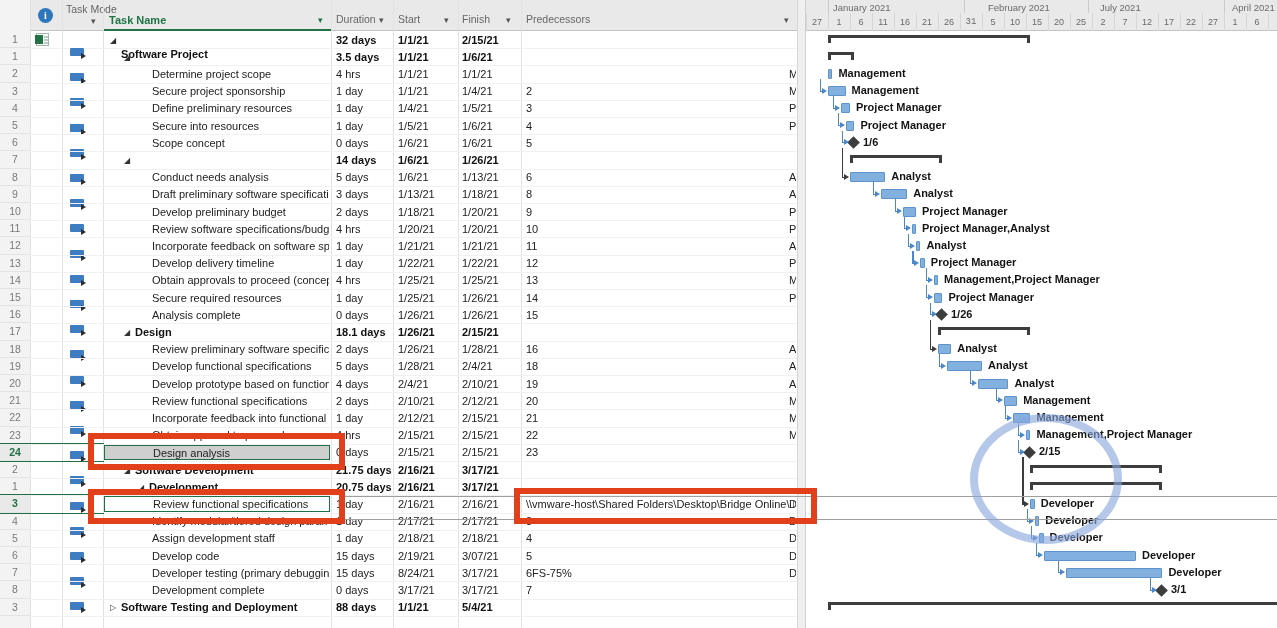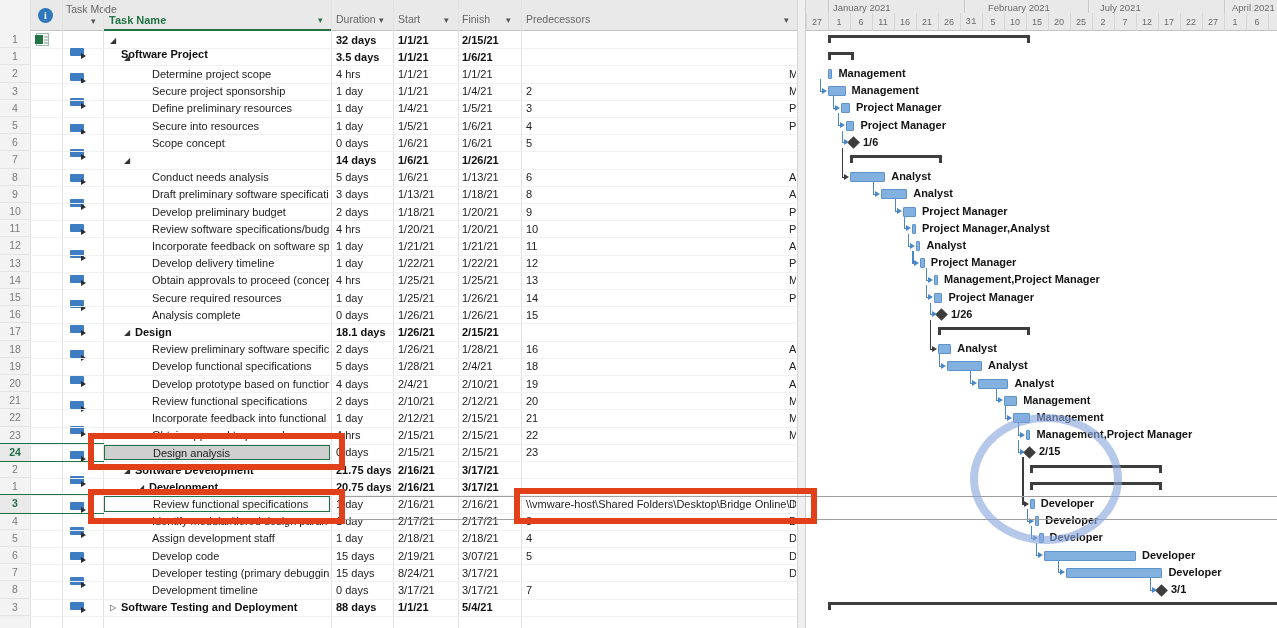--- a/index.html
+++ b/index.html
@@ -347,24 +347,25 @@
     <div class="abs cell" style="left: 398px; top: 547.5px; width: 58px;">2/19/21</div>
     <div class="abs cell" style="left: 462px; top: 547.5px; width: 56px;">3/07/21</div>
     <div class="abs cell" style="left: 526px; top: 547.5px; width: 268px;">5</div>
     <div class="abs cell" style="left: 789px; top: 547.5px; width: 7px;">Developer</div>
     <div class="abs rowline" style="left: 0px; top: 581.4px; width: 797px;"></div>
     <div class="abs numcell" style="left: 0px; top: 564.2px; width: 30px; height: 17.2px;">7</div>
     <div class="abs cell" style="left: 152px; top: 564.7px; width: 177px;">Developer testing (primary debugging</div>
     <div class="abs cell" style="left: 336px; top: 564.7px; width: 55px;">15 days</div>
     <div class="abs cell" style="left: 398px; top: 564.7px; width: 58px;">8/24/21</div>
     <div class="abs cell" style="left: 462px; top: 564.7px; width: 56px;">3/17/21</div>
+    <div class="abs cell" style="left: 526px; top: 564.7px; width: 268px;">6FS-75%</div>
     <div class="abs cell" style="left: 789px; top: 564.7px; width: 7px;">Developer</div>
     <div class="abs rowline" style="left: 0px; top: 598.6px; width: 797px;"></div>
     <div class="abs numcell" style="left: 0px; top: 581.4px; width: 30px; height: 17.2px;">8</div>
-    <div class="abs cell" style="left: 152px; top: 581.9px; width: 177px;">Development timeline</div>
+    <div class="abs cell" style="left: 152px; top: 581.9px; width: 177px;">Development complete</div>
     <div class="abs cell" style="left: 336px; top: 581.9px; width: 55px;">0 days</div>
     <div class="abs cell" style="left: 398px; top: 581.9px; width: 58px;">3/17/21</div>
     <div class="abs cell" style="left: 462px; top: 581.9px; width: 56px;">3/17/21</div>
     <div class="abs cell" style="left: 526px; top: 581.9px; width: 268px;">7</div>
     <div class="abs rowline" style="left: 0px; top: 615.8px; width: 797px;"></div>
     <div class="abs numcell" style="left: 0px; top: 598.6px; width: 30px; height: 17.2px;">3</div>
     <div class="abs " style="left: 110px; top: 599.1px; font-size: 8px; color: rgb(51, 51, 51); line-height: 17px;">▷</div>
     <div class="abs cell bold" style="left: 121px; top: 599.1px; width: 208px;">Software Testing and Deployment</div>
     <div class="abs cell bold" style="left: 336px; top: 599.1px; width: 55px;">88 days</div>
     <div class="abs cell bold" style="left: 398px; top: 599.1px; width: 58px;">1/1/21</div>

